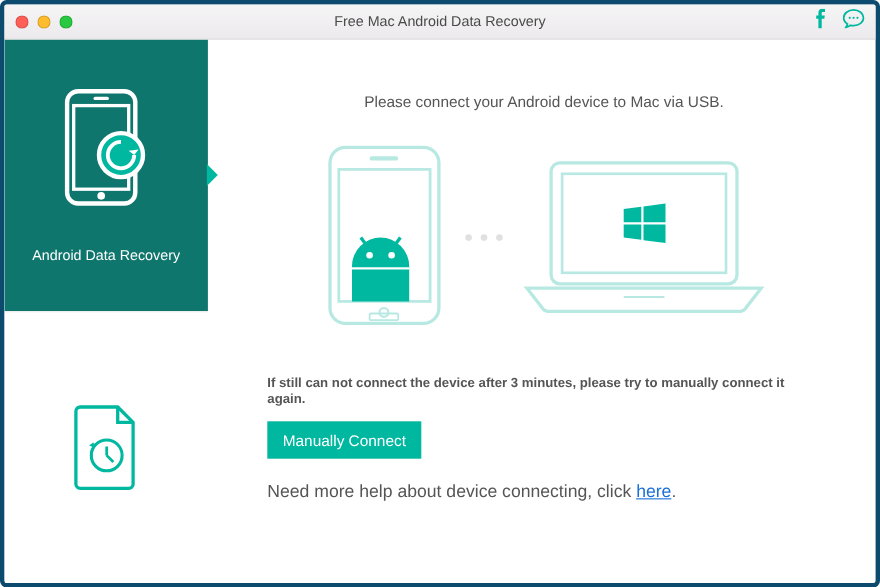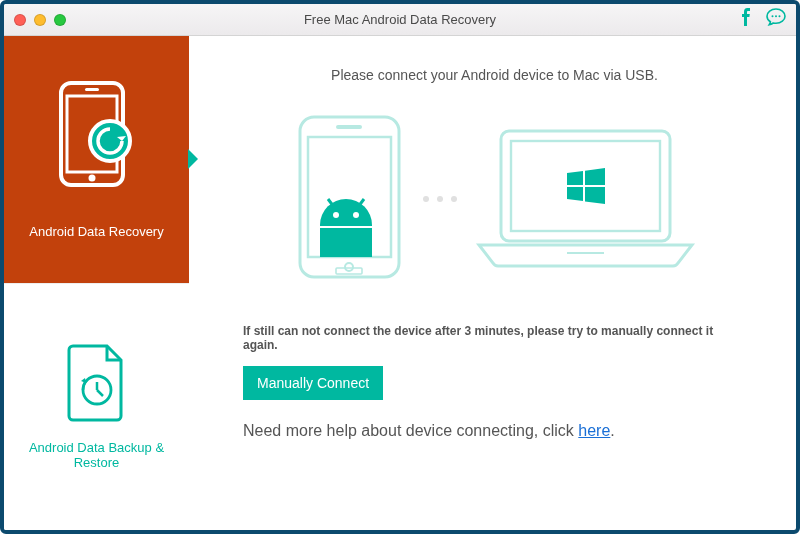--- a/index.html
+++ b/index.html
@@ -8,25 +8,25 @@
     .titlebar { height: 32px; background: linear-gradient(#f6f5f6,#eceaec); border-bottom: 1px solid #d4d4d4; display: flex; align-items: center; padding: 0 10px; position: relative; }
     .traffic { display: flex; gap: 8px; }
     .tl { width: 12px; height: 12px; border-radius: 50%; border: 1px solid rgba(0,0,0,.15); }
     .tl.red { background:#ff5f57; } .tl.yellow{ background:#febc2e; } .tl.green{ background:#28c840; }
     .title { position: absolute; left:0; right:0; text-align:center; font-weight:500; color:#4a4a4a; font-size:13px; pointer-events:none; }
     .social { margin-left: auto; display:flex; gap:12px; color:#00b8a0; }
     .social span { font-size:18px; cursor:pointer; }
     .content { flex:1; display:flex; overflow:hidden; }
     .sidebar { width:185px; display:flex; flex-direction:column; border-right:0; }
     .side-item { flex:1; display:flex; flex-direction:column; align-items:center; justify-content:center; gap:18px; padding:20px 10px; position:relative; cursor:pointer; }
-    .side-item.active { background:#c2410c; color:#fff;gap:32px; }
+    .side-item.active { background:#0f766e; color:#fff;gap:32px; }
     .side-item.active::after { content:""; position:absolute; right:-9px; top:50%; transform:translateY(-50%); width:0; height:0; border-top:10px solid transparent; border-bottom:10px solid transparent; border-left:10px solid #00b8a0; }
     .side-item .label { font-size:13px; text-align:center; font-weight:500; }
     .side-item.inactive { color:#00b8a0; background:#fff; border-top:1px solid #eee; }
-    .main { flex:1; padding: 31px 50px 30px 54px; display:flex; flex-direction:column; }
+    .main { flex:1; padding: 48px 50px 30px 54px; display:flex; flex-direction:column; }
     .heading { text-align:center; font-size:14px; color:#555; margin-bottom:30px; }
     .illus { display:flex; align-items:center; justify-content:center; gap:16px; margin-bottom:40px; }
     .dots { display:flex; gap:8px; }
     .dots span { width:6px; height:6px; border-radius:50%; background:#e0e0e0; }
     .help1 { font-size:12px; color:#555; font-weight:700; margin-bottom:14px; }
     .btn { background:#00b8a0; color:#fff; border:none; padding:9px 14px; font-size:14px; cursor:pointer; }
     .help2 { margin-top:22px; font-size:16px; color:#555; }
     .help2 a { color:#1a6fd6; text-decoration:underline; cursor:pointer; }
     
     .file-ic { width:60px; height:78px; position:relative; }
@@ -80,21 +80,20 @@
         <span class="file-ic">
           <svg viewBox="0 0 60 78">
             <path d="M6 2 h34 l14 14 v56 a4 4 0 0 1 -4 4 h-44 a4 4 0 0 1 -4 -4 v-66 a4 4 0 0 1 4 -4 z" fill="none" stroke="#00b8a0" stroke-width="3"></path>
             <path d="M40 2 v14 h14" fill="none" stroke="#00b8a0" stroke-width="3"></path>
             <circle cx="30" cy="46" r="14" fill="none" stroke="#00b8a0" stroke-width="2.8"></circle>
             <path d="M30 46 l0 -8 M30 46 l6 6" stroke="#00b8a0" stroke-width="2.5" fill="none"></path>
             <path d="M16 46 a14 14 0 0 1 4 -10" stroke="#00b8a0" stroke-width="2.5" fill="none"></path>
             <path d="M18 34 l-4 3 l5 2 z" fill="#00b8a0"></path>
           </svg>
         </span>
-        <div class="label">Android Data Backup &amp; Restore</div>
       </div>
     </div>
 
     <div class="main">
       <div class="heading">Please connect your Android device to Mac via USB.</div>
 
       <div class="illus">
         <span>
           <svg width="115" height="168" viewBox="0 0 115 168">
             <rect x="8" y="4" width="99" height="160" rx="14" fill="none" stroke="#b7e9e2" stroke-width="3"></rect>

